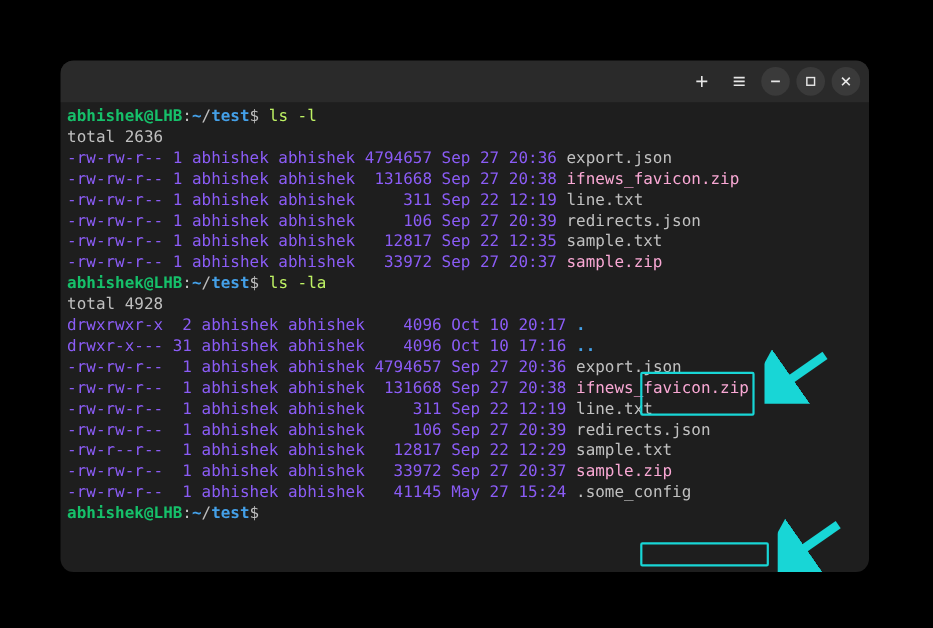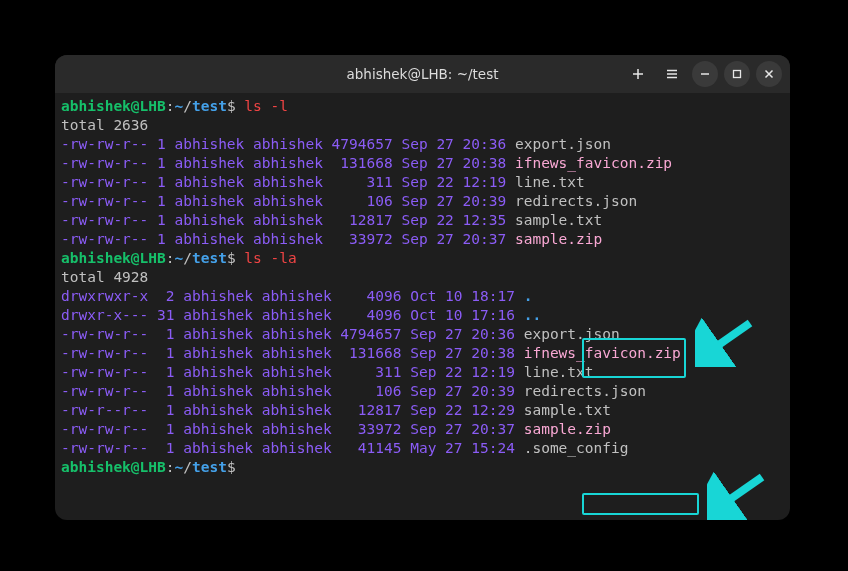--- a/index.html
+++ b/index.html
@@ -25,36 +25,35 @@
     position:absolute;left:0;top:38px;right:0;bottom:0;
     padding:4px 6px 6px 6px;
     white-space:pre;
     line-height:19px;
     letter-spacing:0px;
   }
   .user{color:#16c06a;font-weight:bold;}
   .path{color:#44a0e8;font-weight:bold;}
   .file-dir{color:#44a0e8;font-weight:bold;}
   .file-zip{color:#f9a8d4;font-weight:normal;}
-  .cmd{color:#ef4444;}
+  .cmd{color:#bef264;}
   .line{color:#8b5cf6;}
   
   .hl{position:absolute;border:2px solid #18d6d6;background:transparent;pointer-events:none;border-radius:2px;}
   .hl1{left:527px;top:283px;width:104px;height:40px;}
   .hl2{left:527px;top:438px;width:117px;height:22px;}
   
   .arrow{position:absolute;pointer-events:none;}
 </style>
 </head>
 <body>
 
 <div class="window">
 
   <div class="titlebar">
-    <span>abhishek@LHB: ~/test</span>
 
     <div class="title-controls">
       <div class="tc-flat">
         <svg width="14" height="14" viewBox="0 0 14 14">
             <path d="M7 2v10M2 7h10" stroke="#e6e6e6" stroke-width="1.5" fill="none"></path>
           </svg>
       </div>
       <div class="tc-flat">
         <svg width="14" height="14" viewBox="0 0 14 14">
             <path d="M2 3.5h10M2 7h10M2 10.5h10" stroke="#e6e6e6" stroke-width="1.5" fill="none"></path>
@@ -81,21 +80,21 @@
   <div class="term" id="term"><span class="user">abhishek@LHB</span><span>:</span><span class="path">~</span><span>/</span><span class="path">test</span><span>$ </span><span class="cmd">ls -l</span>
 <span>total 2636</span>
 <span class="line">-rw-rw-r-- 1 abhishek abhishek 4794657 Sep 27 20:36 </span><span>export.json</span>
 <span class="line">-rw-rw-r-- 1 abhishek abhishek  131668 Sep 27 20:38 </span><span class="file-zip">ifnews_favicon.zip</span>
 <span class="line">-rw-rw-r-- 1 abhishek abhishek     311 Sep 22 12:19 </span><span>line.txt</span>
 <span class="line">-rw-rw-r-- 1 abhishek abhishek     106 Sep 27 20:39 </span><span>redirects.json</span>
 <span class="line">-rw-rw-r-- 1 abhishek abhishek   12817 Sep 22 12:35 </span><span>sample.txt</span>
 <span class="line">-rw-rw-r-- 1 abhishek abhishek   33972 Sep 27 20:37 </span><span class="file-zip">sample.zip</span>
 <span class="user">abhishek@LHB</span><span>:</span><span class="path">~</span><span>/</span><span class="path">test</span><span>$ </span><span class="cmd">ls -la</span>
 <span>total 4928</span>
-<span class="line">drwxrwxr-x  2 abhishek abhishek    4096 Oct 10 18:17 </span><span class="file-dir">.</span>
+<span class="line">drwxrwxr-x  2 abhishek abhishek    4096 Oct 10 20:17 </span><span class="file-dir">.</span>
 <span class="line">drwxr-x--- 31 abhishek abhishek    4096 Oct 10 17:16 </span><span class="file-dir">..</span>
 <span class="line">-rw-rw-r--  1 abhishek abhishek 4794657 Sep 27 20:36 </span><span>export.json</span>
 <span class="line">-rw-rw-r--  1 abhishek abhishek  131668 Sep 27 20:38 </span><span class="file-zip">ifnews_favicon.zip</span>
 <span class="line">-rw-rw-r--  1 abhishek abhishek     311 Sep 22 12:19 </span><span>line.txt</span>
 <span class="line">-rw-rw-r--  1 abhishek abhishek     106 Sep 27 20:39 </span><span>redirects.json</span>
 <span class="line">-rw-r--r--  1 abhishek abhishek   12817 Sep 22 12:29 </span><span>sample.txt</span>
 <span class="line">-rw-rw-r--  1 abhishek abhishek   33972 Sep 27 20:37 </span><span class="file-zip">sample.zip</span>
 <span class="line">-rw-rw-r--  1 abhishek abhishek   41145 May 27 15:24 </span><span>.some_config</span>
 <span class="user">abhishek@LHB</span><span>:</span><span class="path">~</span><span>/</span><span class="path">test</span><span>$ </span></div>
 

